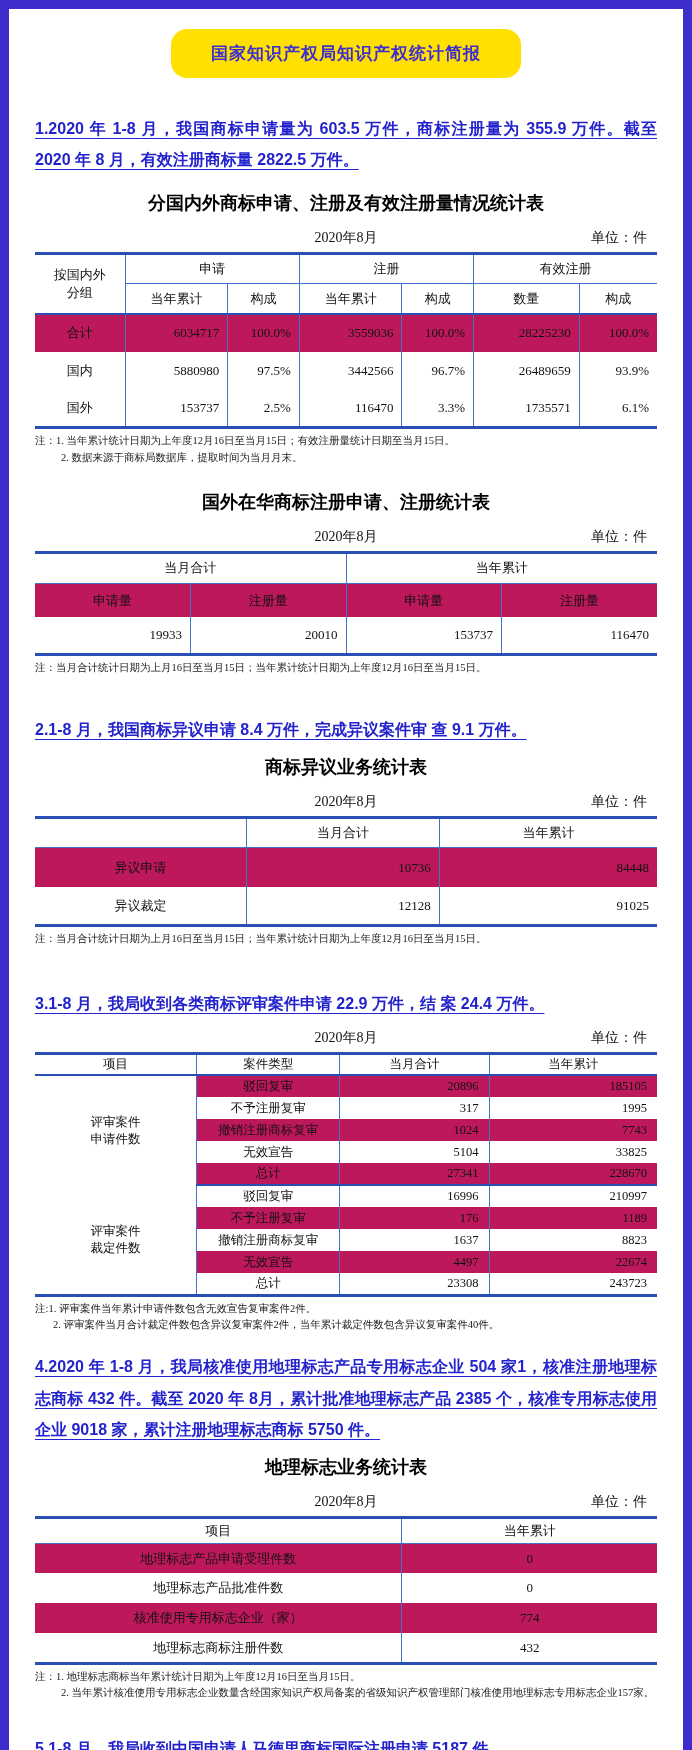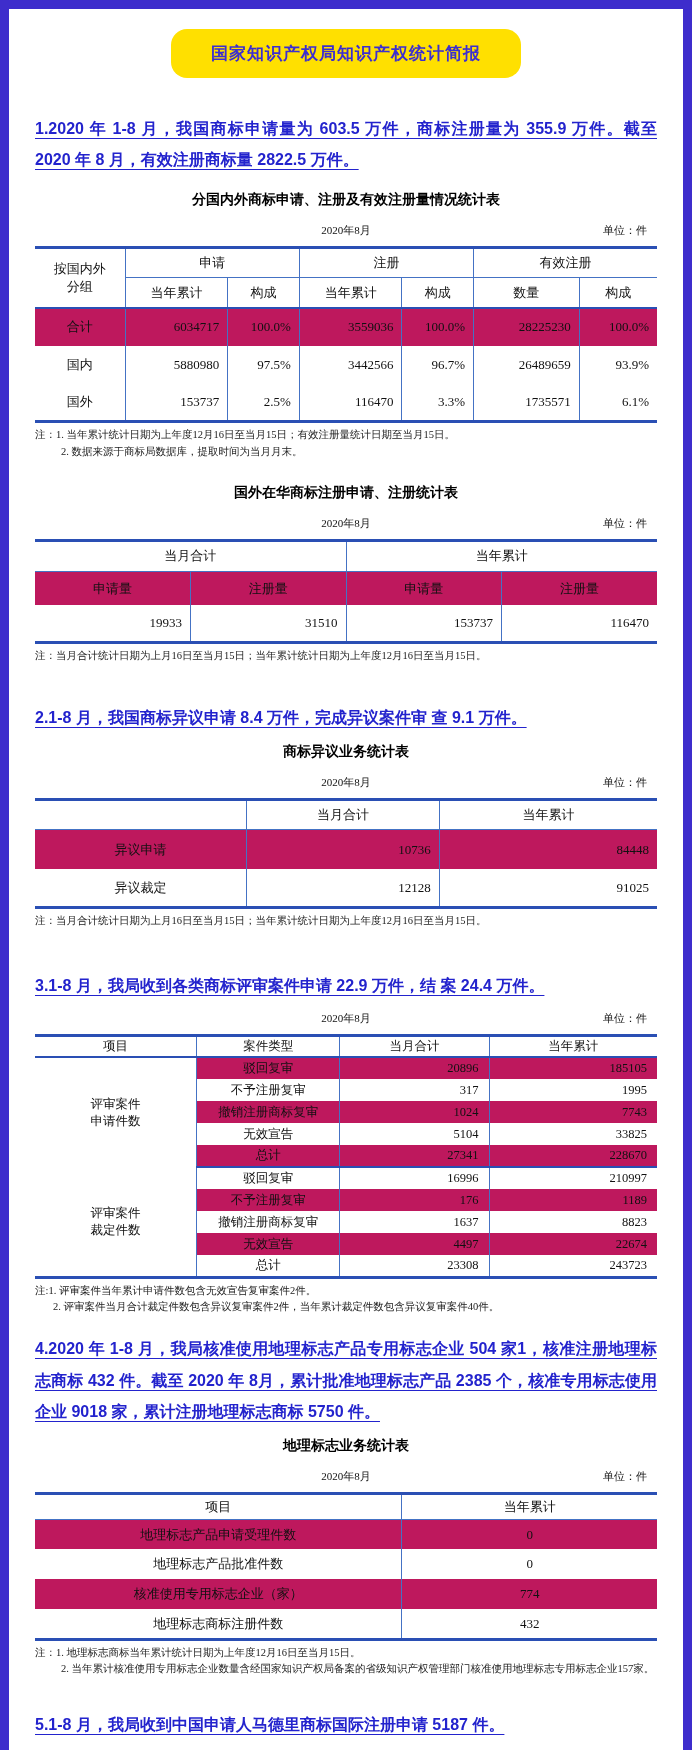--- a/index.html
+++ b/index.html
@@ -5,22 +5,22 @@
   *{box-sizing:border-box;}
   html,body{margin:0;padding:0;}
   body{width:692px;background:#fff;font-family:"Liberation Serif",serif;color:#111;}
   .frame{width:692px;min-height:1750px;border:9px solid #3e2dcc;background:#fff;padding:18px 26px 24px;}
   .badge-wrap{text-align:center;margin:2px 0 35px;}
   .badge{display:inline-block;background:#ffe000;color:#3c2ed0;font-family:"Liberation Sans",sans-serif;
          font-weight:bold;font-size:17px;padding:13px 40px;border-radius:16px;letter-spacing:1px;}
   .sec{color:#2323cd;font-family:"Liberation Sans",sans-serif;font-weight:bold;font-size:16px;
        line-height:1.95;text-decoration:underline;text-underline-offset:4px;text-align:justify;margin:0 0 16px;}
   .tblock{margin-bottom:24px;}
-  .ttitle{text-align:center;font-family:"Liberation Sans",sans-serif;font-weight:bold;font-size:14px;color:#000;margin:4px 0 14px;}
-  .tmeta{position:relative;font-size:11px;height:21px;margin-bottom:2px;}
+  .ttitle{text-align:center;font-family:"Liberation Sans",sans-serif;font-weight:bold;font-size:18px;color:#000;margin:4px 0 14px;}
+  .tmeta{position:relative;font-size:14px;height:21px;margin-bottom:2px;}
   .tmeta .period{position:absolute;left:0;right:0;text-align:center;}
   .tmeta .unit{position:absolute;right:10px;top:0;}
   table{width:100%;border-collapse:collapse;table-layout:fixed;font-size:13px;
         border-top:3px solid #2a4fb4;border-bottom:3px solid #2a4fb4;}
   td{font-weight:normal;padding:2px 5px;text-align:center;vertical-align:middle;}
   .vb{border-left:1px solid #4472c4;}
   .hl{background:#be185d;}
   .num{text-align:right;padding-right:8px;}
   .note{font-size:10.5px;line-height:1.55;margin-top:4px;color:#222;}
   .note .n2{padding-left:26px;}
@@ -147,21 +147,21 @@
         <td colspan="2" class="vb">当年累计</td>
       </tr>
       <tr class="h2 hl">
         <td>申请量</td>
         <td class="vb">注册量</td>
         <td class="vb">申请量</td>
         <td class="vb">注册量</td>
       </tr>
       <tr class="r">
         <td class="num">19933</td>
-        <td class="vb num">31510</td>
+        <td class="vb num">20010</td>
         <td class="vb num">153737</td>
         <td class="vb num">116470</td>
       </tr>
     </tbody>
       </table>
     <div class="note">
       <div>注：当月合计统计日期为上月16日至当月15日；当年累计统计日期为上年度12月16日至当月15日。</div>
     </div>
   </div>
 

